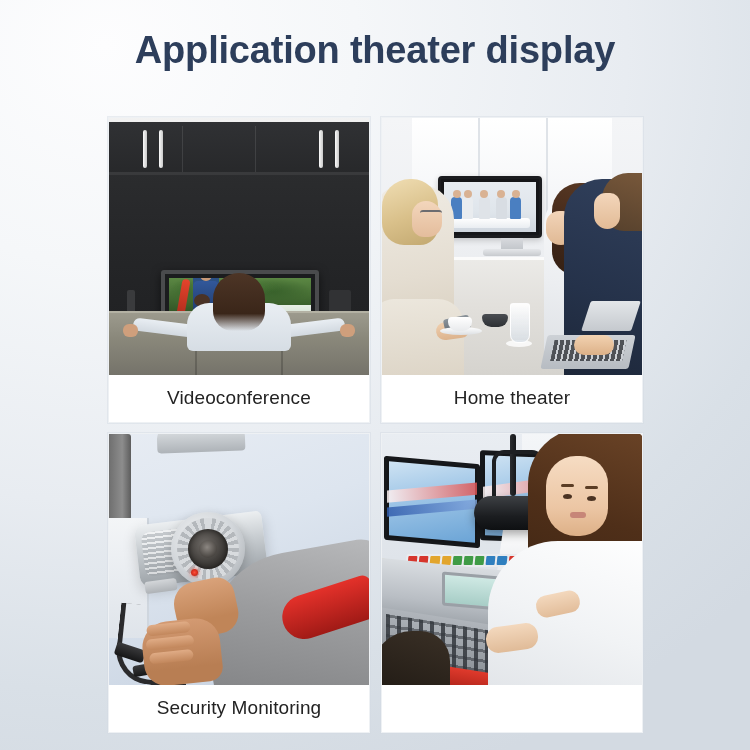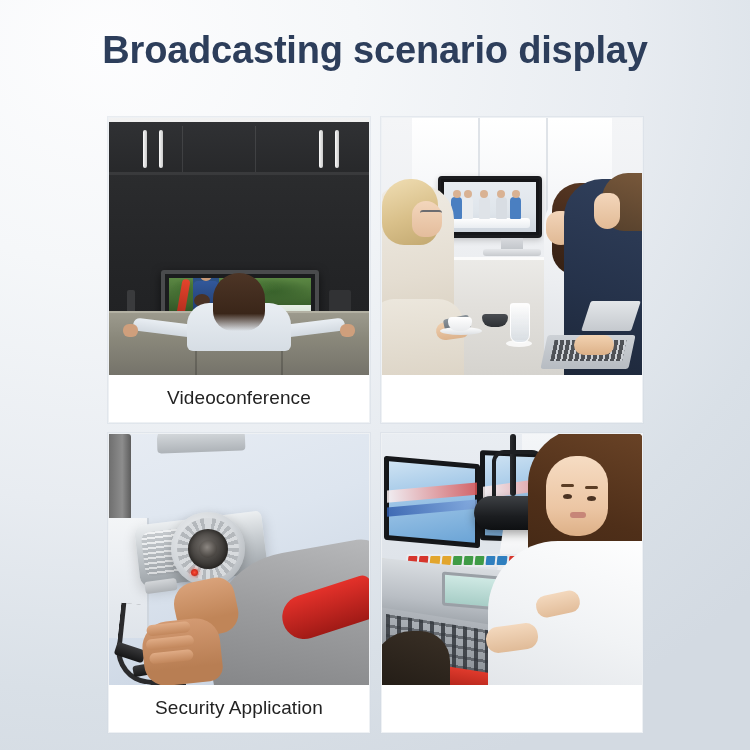--- a/index.html
+++ b/index.html
@@ -702,21 +702,21 @@
     position: absolute; left: -10px; bottom: -10px; width: 78px; height: 64px;
     background: linear-gradient(200deg,#3a3026,#201a14);
     border-radius: 40px 30px 0 0;
   }
 </style>
 </head>
 <body>
 
 <div id="page">
 
-  <div class="page-title">Broadcasting scenario display</div>
+  <div class="page-title">Application theater display</div>
 
   <div class="card-grid">
 
     <div class="card row1">
       <div class="card-photo">
         <div class="scene-theater">
           <div class="th-ceiling"></div>
           <div class="th-cabinets">
             <div class="th-cab-seam" style="left:28%"></div>
             <div class="th-cab-seam" style="left:56%"></div>
@@ -829,20 +829,21 @@
             <div class="cf-hair-r2"></div>
             <div class="cf-face-r2"></div>
           </div>
           <div class="cf-laptop2"></div>
           <div class="cf-laptop">
             <div class="keys"></div>
           </div>
           <div class="cf-hand-r"></div>
         </div>
       </div>
+      <div class="card-caption">Home theater</div>
     </div>
 
     <div class="card row2">
       <div class="card-photo">
         <div class="scene-cctv">
           <div class="cc-post"></div>
           <div class="cc-bracket"></div>
 
           <div class="cc-body">
             <div class="cc-body-ridges"></div>
@@ -864,21 +865,21 @@
           <div class="cc-arm"></div>
           <div class="cc-sleeve-red"></div>
           <div class="cc-hand1"></div>
           <div class="cc-hand2">
             <div class="cc-finger" style="left:6px;  top:2px;  width:44px;"></div>
             <div class="cc-finger" style="left:4px;  top:16px; width:48px;"></div>
             <div class="cc-finger" style="left:6px;  top:30px; width:44px;"></div>
           </div>
         </div>
       </div>
-      <div class="card-caption">Security Application</div>
+      <div class="card-caption">Security Monitoring</div>
     </div>
 
     <div class="card row2">
       <div class="card-photo">
         <div class="scene-bc">
           <div class="bc-backwall"></div>
 
           <div class="bc-mon bc-mon1">
             <div class="bc-mon-screen">
               <div class="bc-mon-swoosh"></div>

